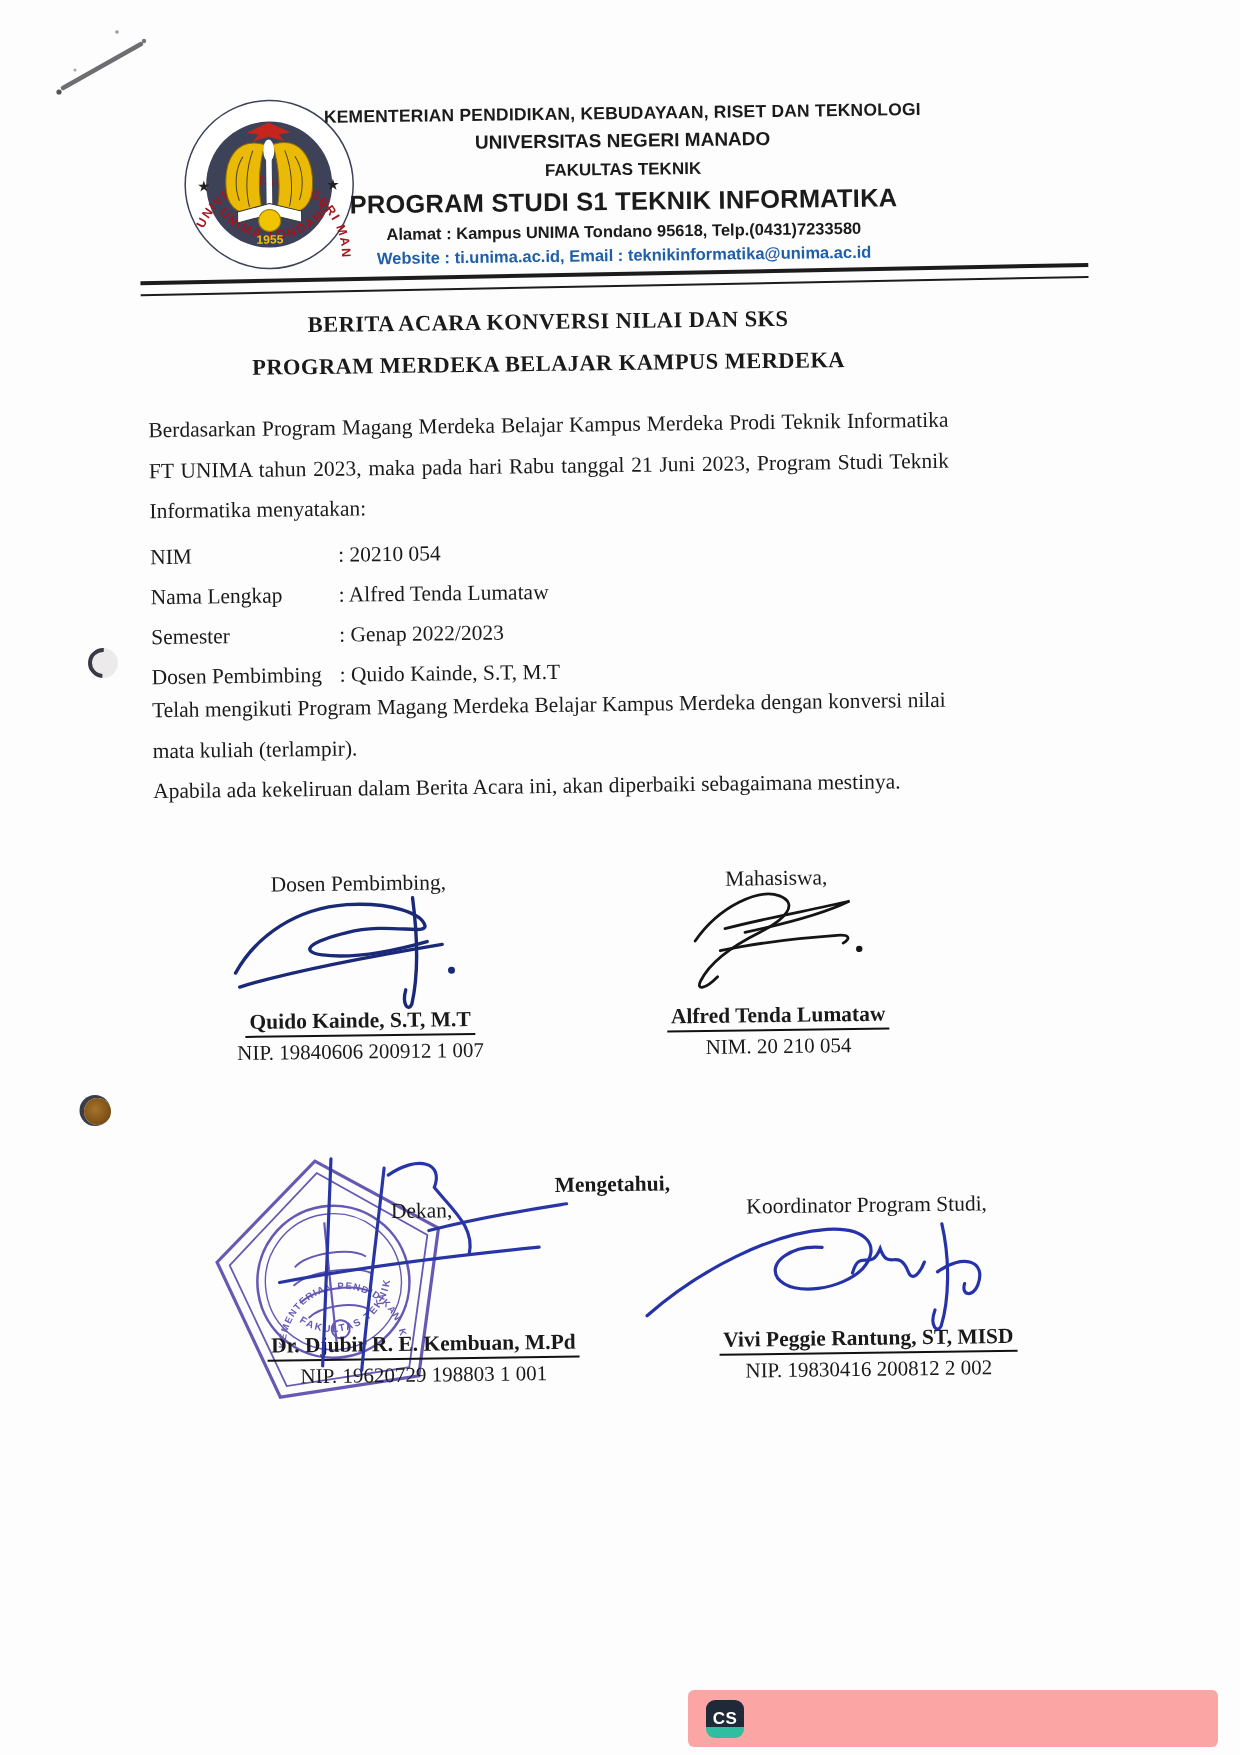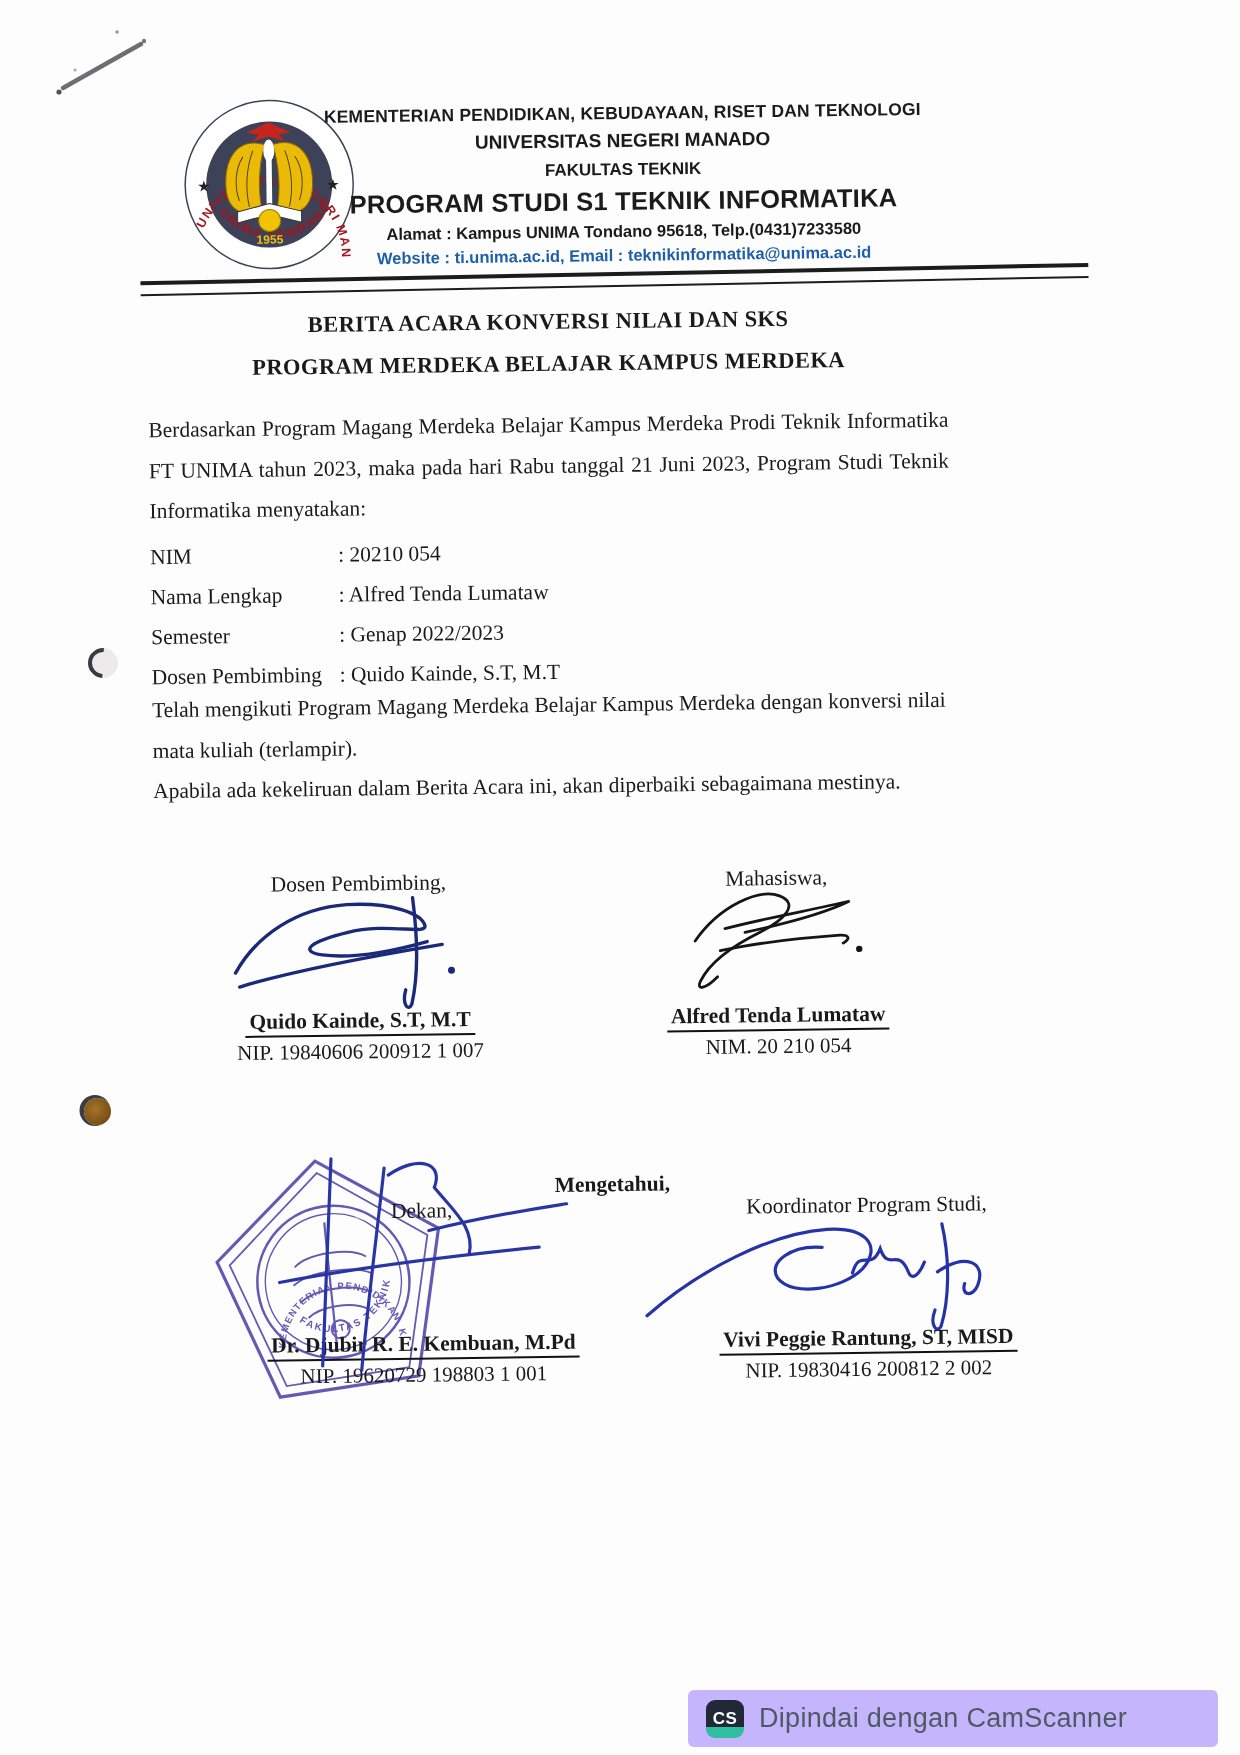--- a/index.html
+++ b/index.html
@@ -55,21 +55,21 @@
   
   .staple{position:absolute;left:45px;top:22px;}
   .crescent{position:absolute;left:88px;top:648px;width:22px;height:22px;border-radius:50%;
     border:4.5px solid #3a3a46;border-right-color:transparent;border-bottom-color:transparent;
     transform:rotate(-42deg);background:#eceaea;}
   .hole{position:absolute;left:84px;top:1098px;width:27px;height:27px;border-radius:50%;
     background:radial-gradient(circle at 42% 42%, #a5732a 0%, #7c5117 65%, #5e3c10 100%);
     box-shadow:-2.5px -1px 0 2px #3c3c46;}
   
   .cs-bar{position:absolute;left:688px;top:1690px;width:530px;height:57px;border-radius:6px;
-    background:#c4b5fd;display:flex;align-items:center;padding-left:18px;box-sizing:border-box;
+    background:#fca5a5;display:flex;align-items:center;padding-left:18px;box-sizing:border-box;
     font-family:"Liberation Sans",sans-serif;}
   .cs-icon{width:38px;height:38px;border-radius:9px;flex:none;
     background:linear-gradient(#1f2937 0 72%, #2fbfa0 72% 100%);
     display:flex;align-items:center;justify-content:center;
     color:#fff;font-weight:700;font-size:17px;letter-spacing:.5px;}
   .cs-text{margin-left:15px;font-size:27px;color:#4e5a63;letter-spacing:.3px;}
 </style>
 </head>
 <body>
 
@@ -251,16 +251,15 @@
         <path d="M297,56 C322,38 347,45 337,70 C332,82 320,80 324,68"></path>
       </g>
     </svg>
 
   </div>
 
   <div class="cs-bar">
     <div class="cs-icon">
       <span>CS</span>
     </div>
-    <div class="cs-text">Dipindai dengan CamScanner</div>
   </div>
 
 </div>
 
 </body></html>

